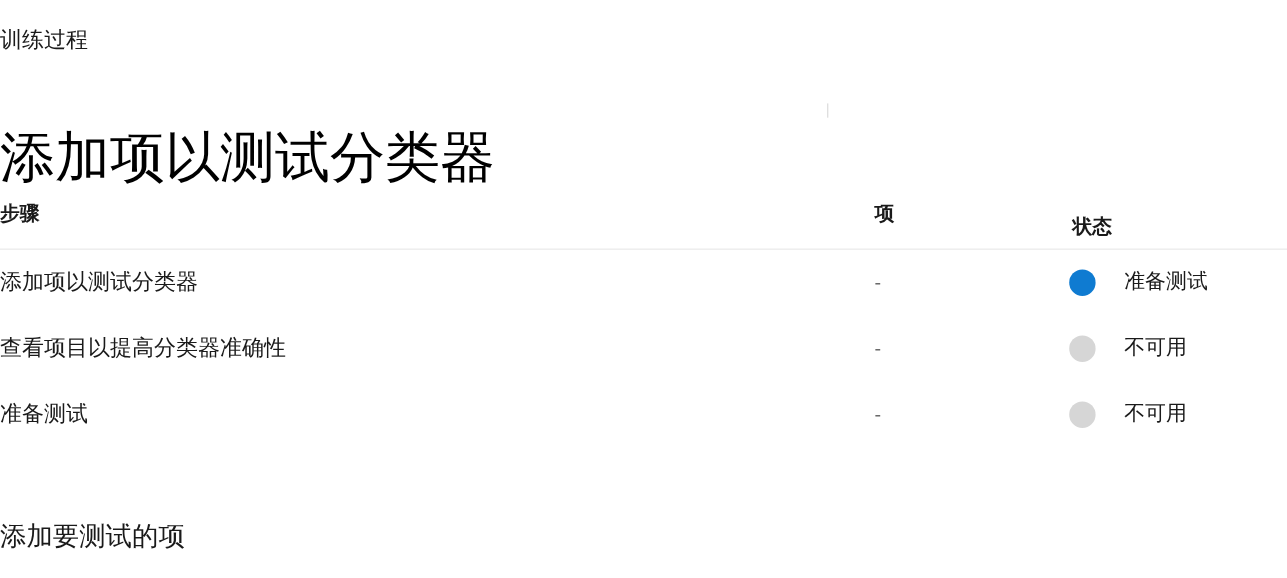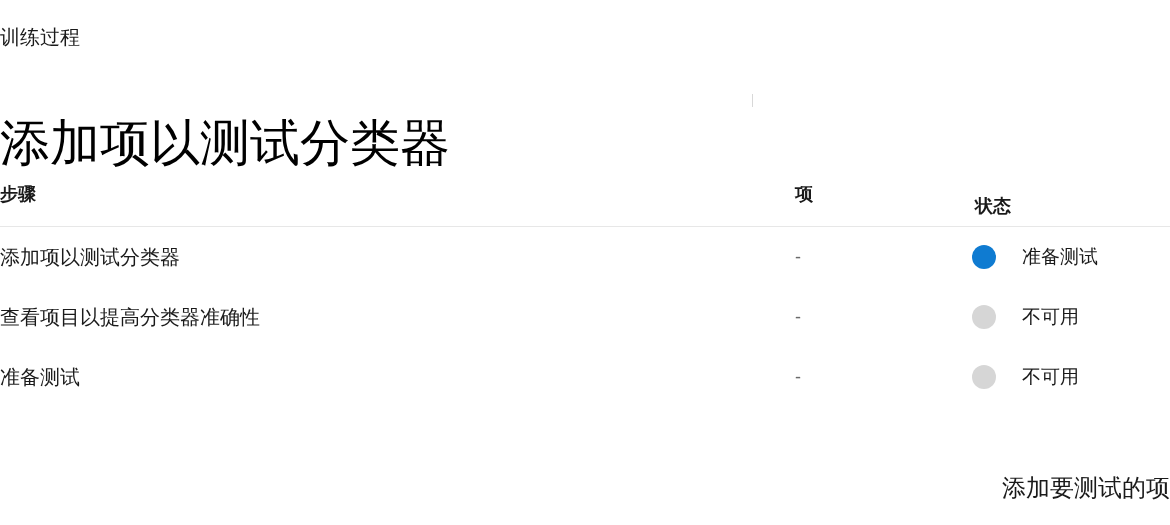--- a/index.html
+++ b/index.html
@@ -137,21 +137,20 @@
     left: 0;
     top: 472px;
     width: 1170px;
   }
   #add-items-heading {
     font-size: 24px;
     line-height: 32px;
     font-weight: 400;
     color: #1a1a1a;
     white-space: nowrap;
-    text-align: right;
   }
 </style>
 </head>
 <body>
 
 <div id="breadcrumb">训练过程</div>
 
 <h1 id="page-title">添加项以测试分类器</h1>
 
 <div id="title-artifact"></div>

